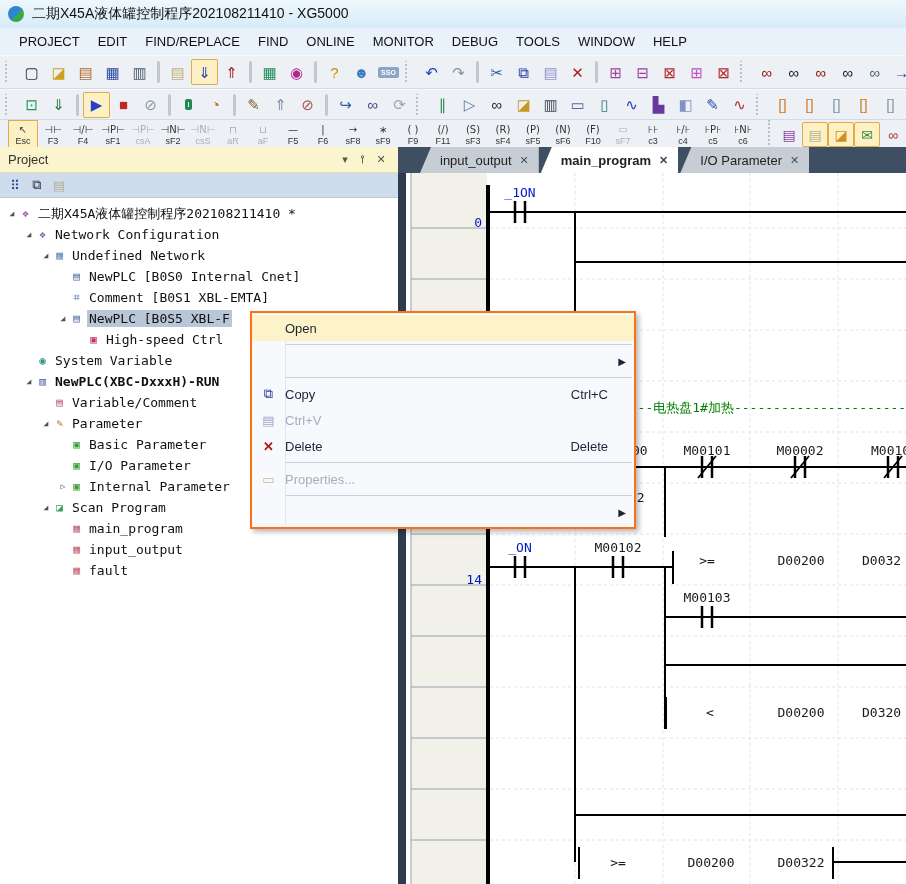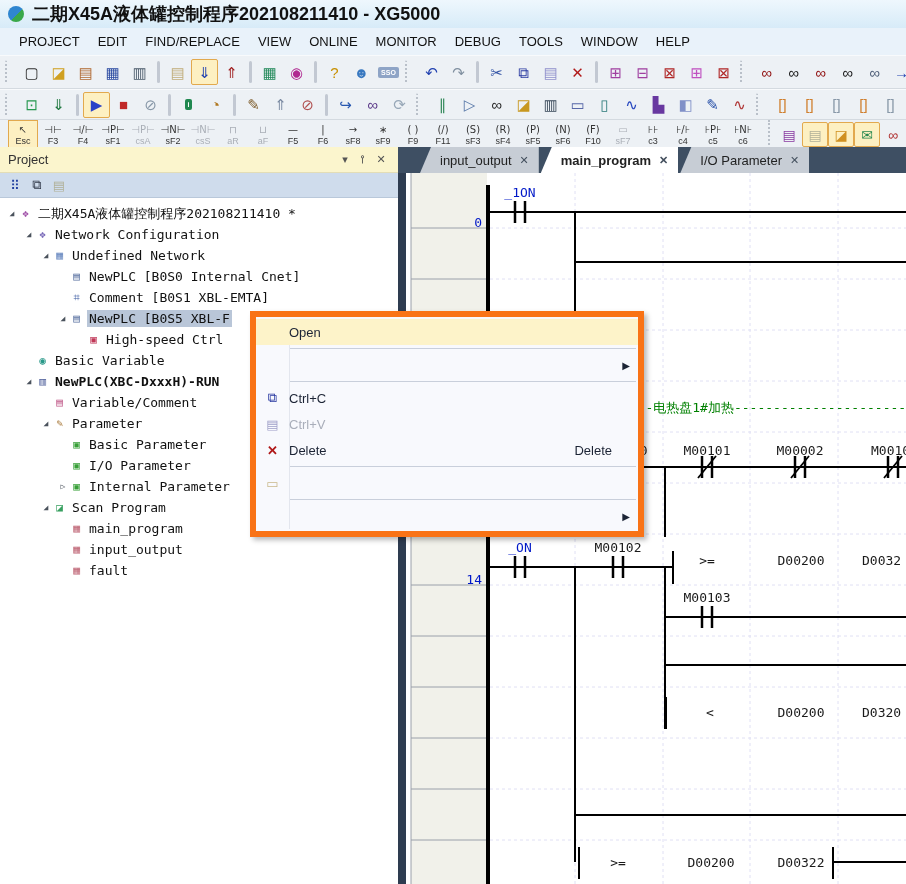--- a/index.html
+++ b/index.html
@@ -3,21 +3,21 @@
 <meta charset="utf-8">
 <style>
   html,body{margin:0;padding:0;}
   body{width:906px;height:884px;overflow:hidden;font-family:"Liberation Sans",sans-serif;background:#fff;
        -webkit-font-smoothing:antialiased;}
   .app{position:relative;width:906px;height:884px;background:#e9f2fa;overflow:hidden;}
 
   
   .titlebar{height:28px;display:flex;align-items:center;padding-left:8px;background:linear-gradient(#eef7fd,#d7ebf8);}
   .app-icon{width:16px;height:16px;border-radius:50%;background:linear-gradient(135deg,#2f86d0 55%,#39a84a 55%);margin-right:8px;}
-  .title-text{font-size:18px;color:#111;font-weight:bold;}
+  .title-text{font-size:14px;color:#111;}
 
   
   .menubar{height:27px;display:flex;align-items:center;padding-left:10px;background:#e9f2fa;}
   .menubar .mi{padding:4px 9px;font-size:13px;color:#111;}
 
   
   .tb{display:flex;align-items:center;background:#edf1f5;border-top:1px solid #f8fafc;border-bottom:1px solid #d4dae0;padding:0 2px;}
   .tb1{height:32px;} .tb2{height:29px;}
   .tb .ic{width:25px;height:24px;display:flex;align-items:center;justify-content:center;font-size:15px;line-height:1;
           border:1px solid transparent;border-radius:2px;flex:0 0 auto;}
@@ -65,21 +65,21 @@
        background:#c7cdd5;margin-right:2px;clip-path:polygon(11px 0,100% 0,100% 100%,0 100%);padding:0 10px 0 20px;}
   .tab.active{background:#fff;font-weight:bold;}
   .tab .x{font-size:11px;color:#44505e;}
   .canvas{position:relative;flex:1;background:#fff;}
   .canvas svg{position:absolute;left:0;top:0;}
   text{font-family:"DejaVu Sans Mono",monospace;font-size:13px;fill:#1a1a1a;}
   text.blue{fill:#0018c8;}
   text.green{fill:#008000;}
 
   
-  .ctx{position:absolute;left:250px;top:311px;width:382px;background:#f8f9fd;border:6px solid #f97316;
+  .ctx{position:absolute;left:250px;top:311px;width:382px;background:#f8f9fd;border:2px solid #f97316;
        box-shadow:3px 3px 5px rgba(0,0,0,.28);padding:2px 0;z-index:50;}
   .ctx .row{height:26px;display:flex;align-items:center;font-size:13px;color:#1c2435;position:relative;}
   .ctx .row .icn{width:33px;text-align:center;font-size:13px;flex:0 0 auto;}
   .ctx .row .lab{flex:1;}
   .ctx .row .sc{padding-right:26px;color:#1c2435;}
   .ctx .row .arr{position:absolute;right:8px;font-size:10px;color:#1c2435;}
   .ctx .row.dis .lab,.ctx .row.dis .sc{color:#a9aeba;}
   .ctx .row.hl{background:#fdf3c9;}
   .ctx .sepr{height:1px;background:#c9cfdb;margin:3px 2px 3px 33px;}
   .ctx .gutter{position:absolute;left:33px;top:2px;bottom:2px;width:1px;background:#e3e6ee;}
@@ -92,21 +92,21 @@
   <div class="titlebar">
     <span class="app-icon"></span>
     <span class="title-text">二期X45A液体罐控制程序202108211410 - XG5000</span>
   </div>
 
   <div class="menubar">
 
   <span class="mi"><span>PROJECT</span></span>
       <span class="mi"><span>EDIT</span></span>
       <span class="mi"><span>FIND/REPLACE</span></span>
-      <span class="mi"><span>VIEW</span></span>
+      <span class="mi"><span>FIND</span></span>
       <span class="mi"><span>ONLINE</span></span>
       <span class="mi"><span>MONITOR</span></span>
       <span class="mi"><span>DEBUG</span></span>
       <span class="mi"><span>TOOLS</span></span>
       <span class="mi"><span>WINDOW</span></span>
       <span class="mi"><span>HELP</span></span>
     </div>
 
   <div class="tb tb1">
 
@@ -503,21 +503,21 @@
             <span class="pad" style="width: 74px;"></span>
             <span class="exp"></span>
             <span class="tic" style="color: rgb(192, 56, 88);">▣</span>
             <span class="lbl">High-speed Ctrl</span>
           </div>
 
           <div class="trow">
             <span class="pad" style="width: 23px;"></span>
             <span class="exp"></span>
             <span class="tic" style="color: rgb(40, 152, 136);">◉</span>
-            <span class="lbl">Basic Variable</span>
+            <span class="lbl">System Variable</span>
           </div>
 
           <div class="trow b">
             <span class="pad" style="width: 23px;"></span>
             <span class="exp">◢</span>
             <span class="tic" style="color: rgb(88, 104, 160);">▥</span>
             <span class="lbl">NewPLC(XBC-DxxxH)-RUN</span>
           </div>
 
           <div class="trow">
@@ -723,34 +723,36 @@
         <span class="lab">Open</span>
     </div>
     <div class="sepr"></div>
     <div class="row">
       <span class="icn"></span>
       <span class="arr">▶</span>
     </div>
     <div class="sepr"></div>
     <div class="row">
       <span class="icn" style="color:#2838a0">⧉</span>
+      <span class="lab">Copy</span>
       <span class="sc">Ctrl+C</span>
     </div>
     <div class="row dis">
       <span class="icn" style="color:#9f9fc8">▤</span>
       <span class="sc">Ctrl+V</span>
     </div>
     <div class="row">
       <span class="icn" style="color:#b01818;font-weight:bold">✕</span>
       <span class="lab">Delete</span>
       <span class="sc">Delete</span>
     </div>
     <div class="sepr"></div>
     <div class="row dis">
       <span class="icn" style="color:#c9b98c">▭</span>
+      <span class="lab">Properties...</span>
     </div>
     <div class="sepr"></div>
     <div class="row">
       <span class="icn"></span>
       <span class="arr">▶</span>
     </div>
   </div>
 
 </div>
 

